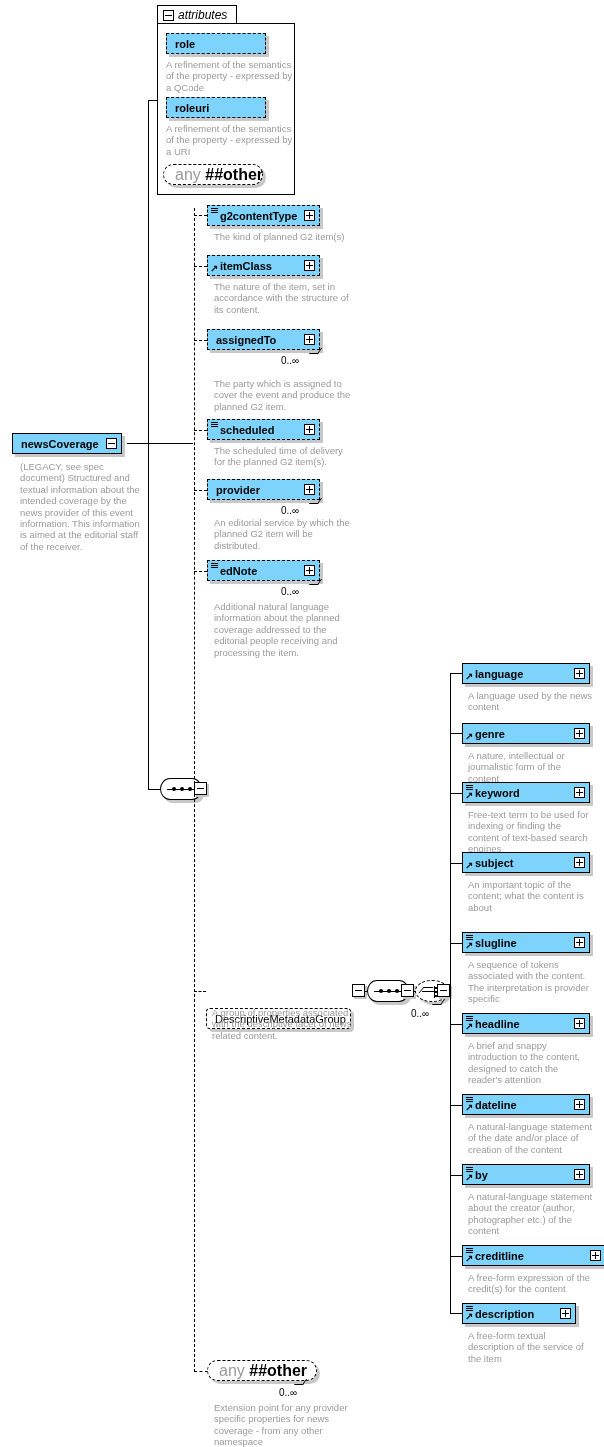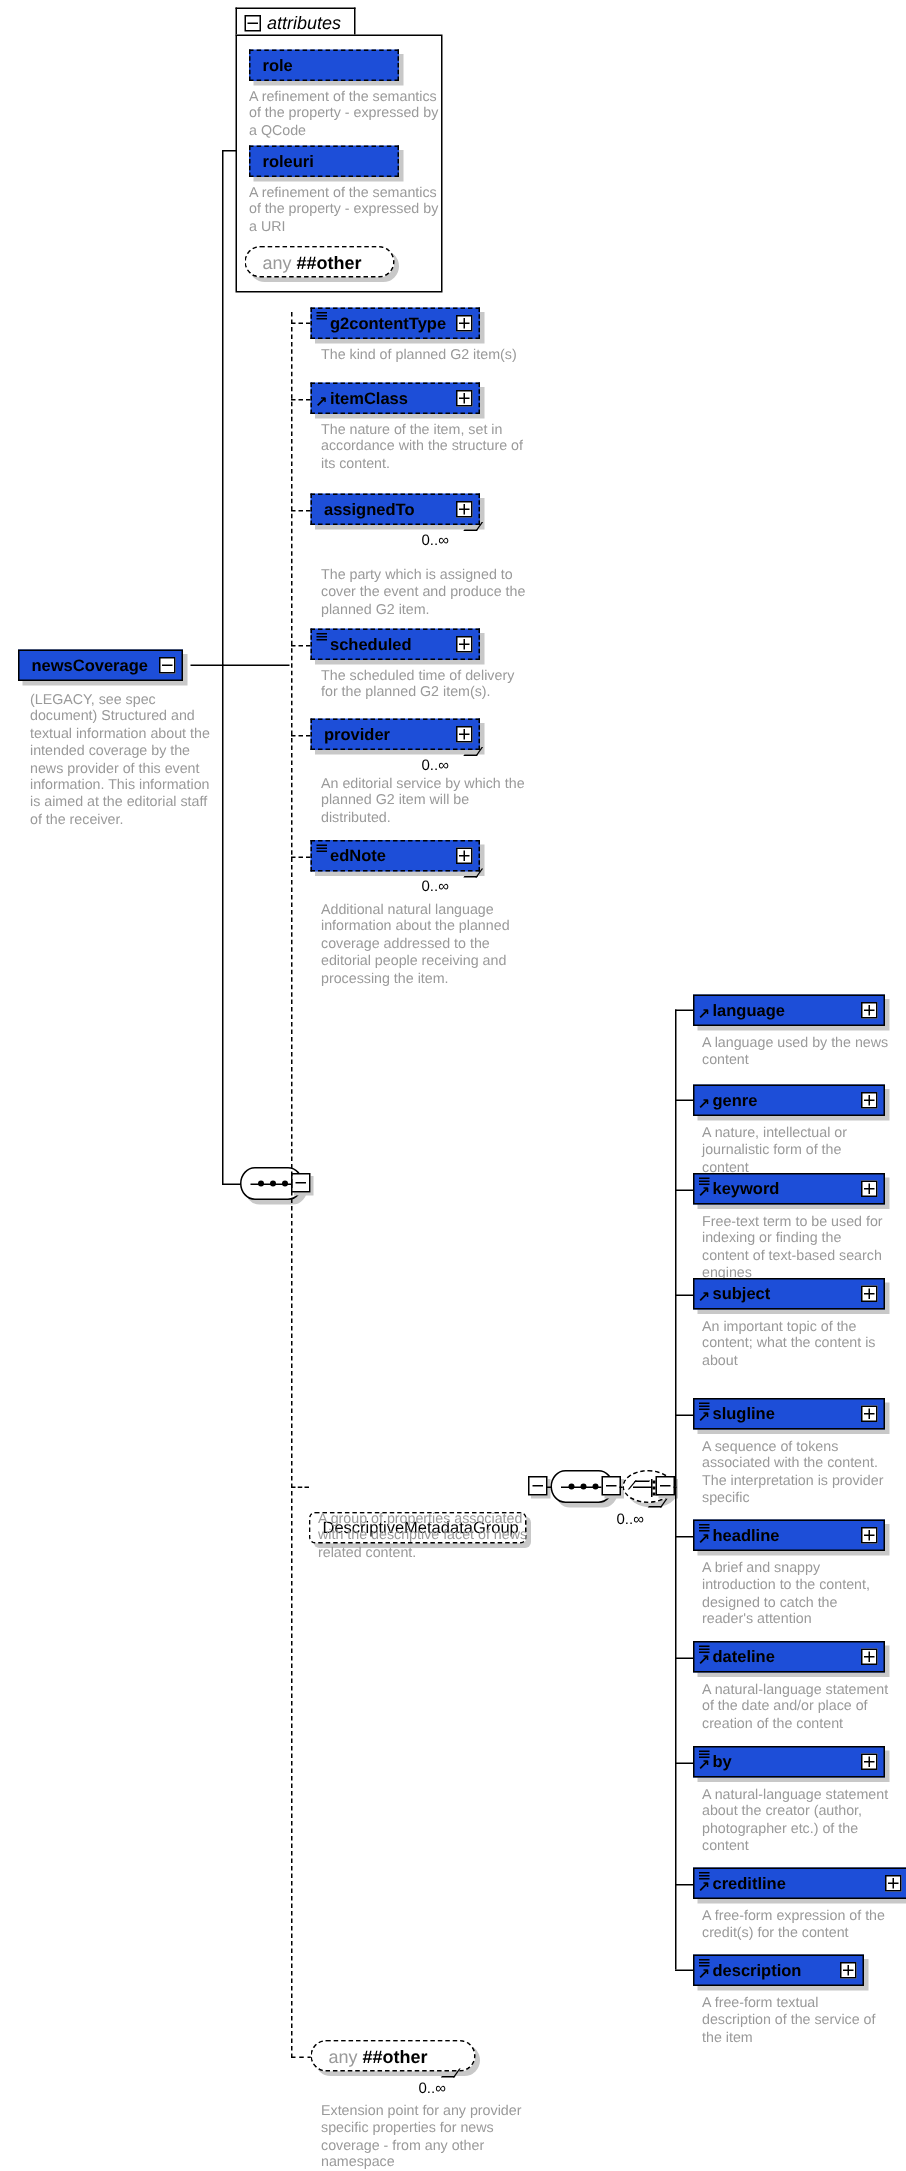--- a/index.html
+++ b/index.html
@@ -5,21 +5,21 @@
   html,body{margin:0;padding:0;background:#ffffff;}
   body{
     width:604px;height:1447px;position:relative;overflow:hidden;
     font-family:"Liberation Sans","DejaVu Sans",sans-serif;
     -webkit-font-smoothing:none;
   }
 
   
   .ebox{
     position:absolute;box-sizing:border-box;height:21px;
-    background:#1d4ed8;border:1px solid #000;
+    background:#7dd3fc;border:1px solid #000;
     box-shadow:3px 3px 0 0 #c8c8c8;
   }
   .ebox.dashed{border:1px dashed #000;}
   .ebox .lbl{
     position:absolute;left:12px;top:2px;
     font-size:11px;font-weight:bold;color:#000;line-height:16px;
     white-space:nowrap;
   }
   .ebox.noglyph .lbl{left:8px;}
 
@@ -87,21 +87,21 @@
   }
 
   
   .anybox{
     position:absolute;box-sizing:border-box;height:21px;
     border:1px solid #000;border-radius:11px;background:#fff;
     box-shadow:3px 3px 0 0 #c8c8c8;
   }
   .anybox.dashed{border:1px dashed #000;}
   .anybox .any-lbl{
-    position:absolute;left:11px;top:2px;font-size:12px;line-height:16px;white-space:nowrap;
+    position:absolute;left:11px;top:2px;font-size:16px;line-height:16px;white-space:nowrap;
     color:#9a9a9a;
   }
   .anybox .any-lbl b{color:#000;}
 
   
   .groupbox{
     position:absolute;box-sizing:border-box;height:21px;
     border:1px dashed #000;border-radius:4px;background:#fff;
     box-shadow:3px 3px 0 0 #c8c8c8;
   }

